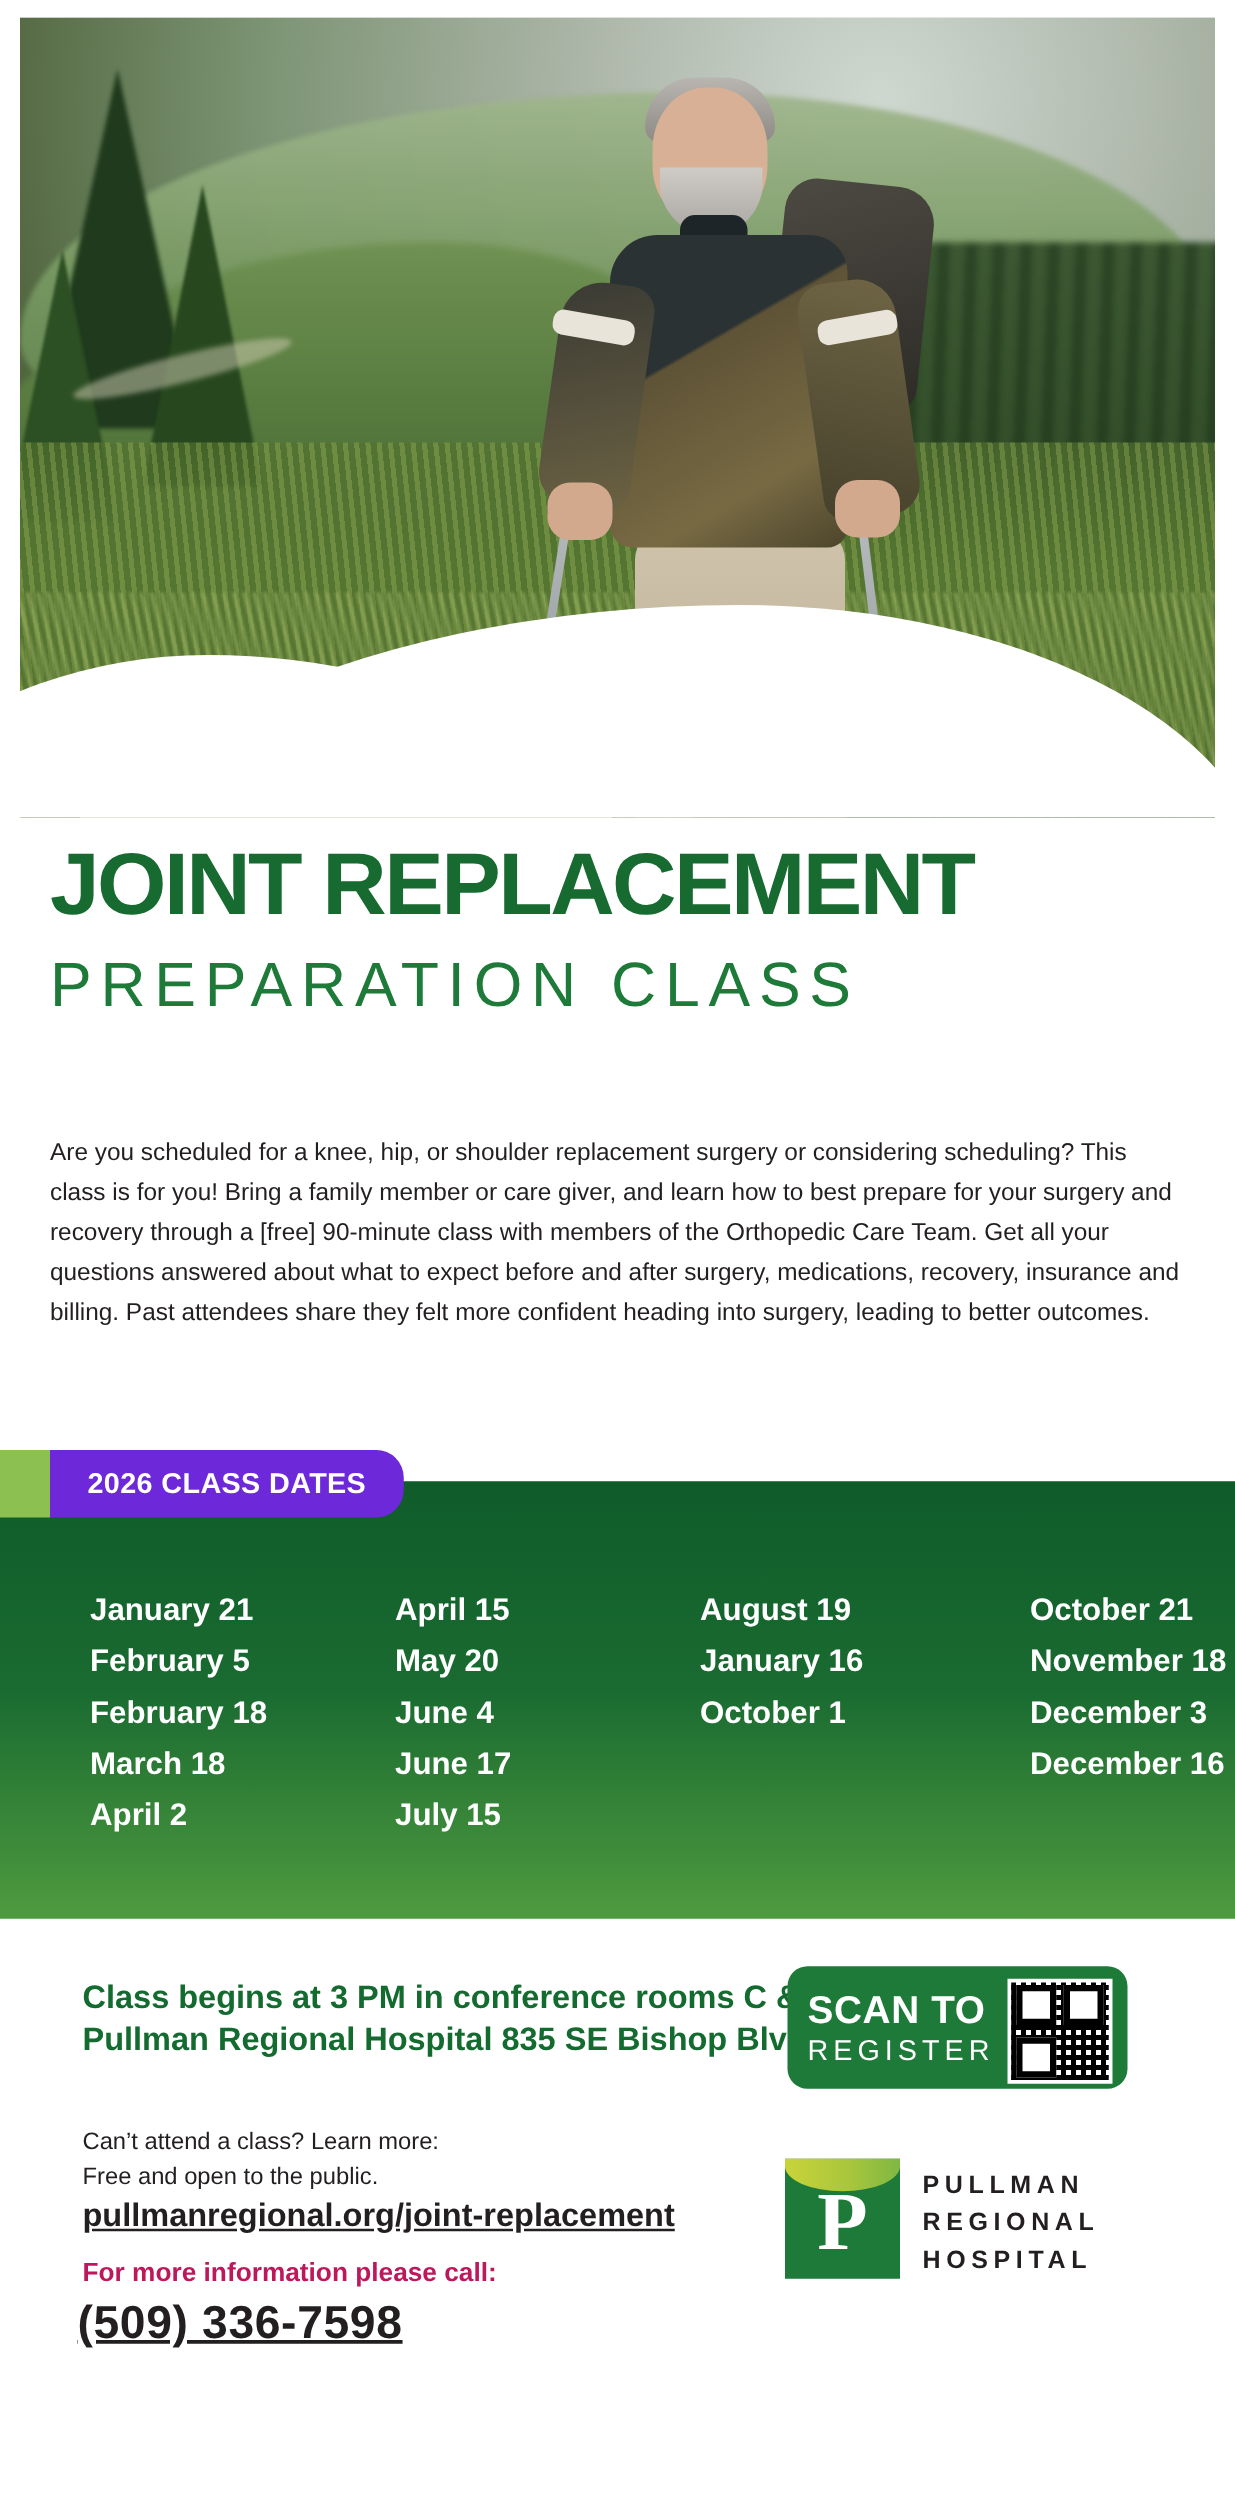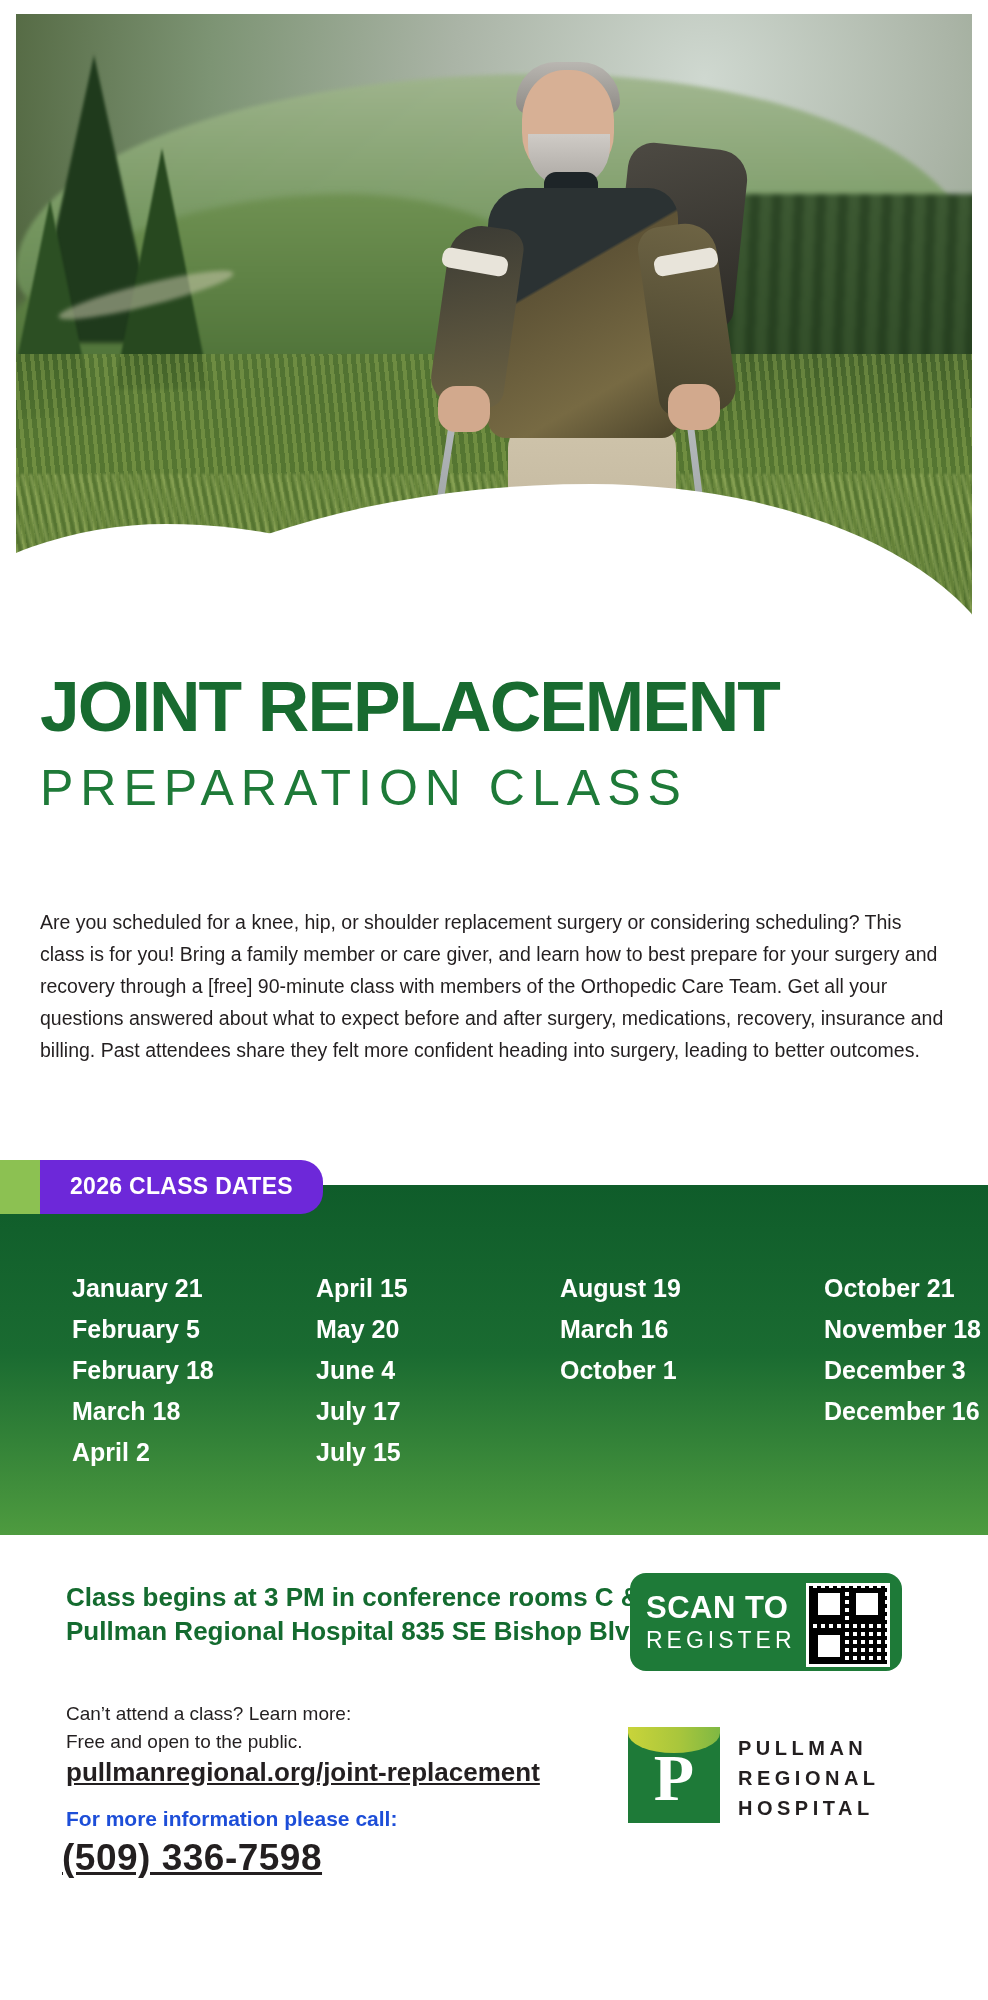--- a/index.html
+++ b/index.html
@@ -282,21 +282,21 @@
   .foot-small {
     position: absolute; left: 66px; top: 155px;
     color: #231f20; font-size: 19px; line-height: 28px;
   }
   .foot-url {
     position: absolute; left: 66px; top: 212px;
     color: #231f20; font-weight: bold; font-size: 26px;
   }
   .foot-call {
     position: absolute; left: 66px; top: 262px;
-    color: #1d4ed8; font-weight: bold; font-size: 21px;
+    color: #be185d; font-weight: bold; font-size: 21px;
   }
   .foot-phone {
     position: absolute; left: 62px; top: 292px;
     color: #231f20; font-weight: bold; font-size: 37px; letter-spacing: .5px;
   }
 
   
   .scan-box {
     position: absolute; left: 630px; top: 28px;
     width: 272px; height: 98px;
@@ -408,26 +408,26 @@
       <div class="date-item">January 21</div>
       <div class="date-item">February 5</div>
       <div class="date-item">February 18</div>
       <div class="date-item">March 18</div>
       <div class="date-item">April 2</div>
     </div>
     <div class="dates-col">
       <div class="date-item">April 15</div>
       <div class="date-item">May 20</div>
       <div class="date-item">June 4</div>
-      <div class="date-item">July 17</div>
+      <div class="date-item">June 17</div>
       <div class="date-item">July 15</div>
     </div>
     <div class="dates-col">
       <div class="date-item">August 19</div>
-      <div class="date-item">March 16</div>
+      <div class="date-item">January 16</div>
       <div class="date-item">October 1</div>
     </div>
     <div class="dates-col">
       <div class="date-item">October 21</div>
       <div class="date-item">November 18</div>
       <div class="date-item">December 3</div>
       <div class="date-item">December 16</div>
     </div>
   </div>
 

